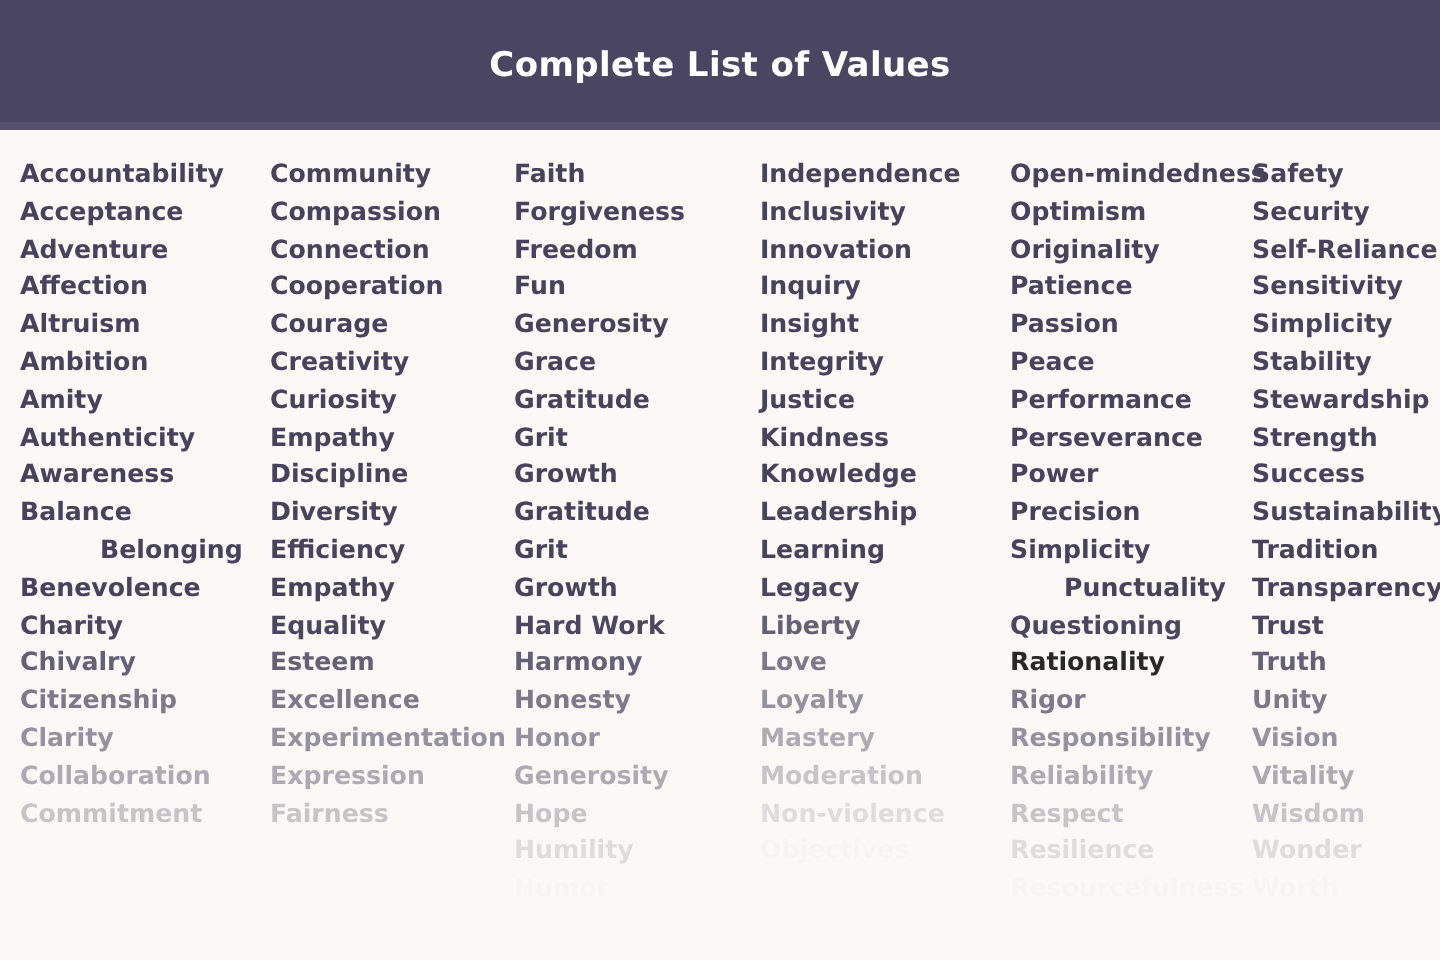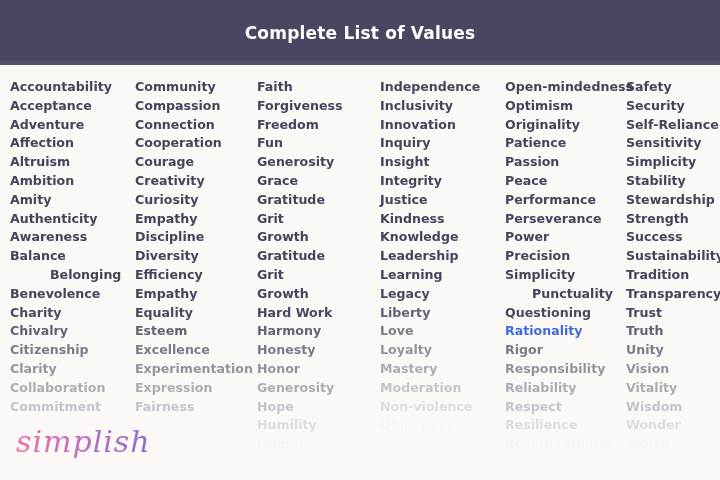--- a/index.html
+++ b/index.html
@@ -195,21 +195,21 @@
         <div class="value-item" style="color: rgb(71, 67, 92); opacity: 1;">Patience</div>
         <div class="value-item" style="color: rgb(71, 67, 92); opacity: 1;">Passion</div>
         <div class="value-item" style="color: rgb(71, 67, 92); opacity: 1;">Peace</div>
         <div class="value-item" style="color: rgb(71, 67, 92); opacity: 1;">Performance</div>
         <div class="value-item" style="color: rgb(71, 67, 92); opacity: 1;">Perseverance</div>
         <div class="value-item" style="color: rgb(71, 67, 92); opacity: 1;">Power</div>
         <div class="value-item" style="color: rgb(71, 67, 92); opacity: 1;">Precision</div>
         <div class="value-item" style="color: rgb(71, 67, 92); opacity: 1;">Simplicity</div>
         <div class="value-item" style="color: rgb(71, 67, 92); opacity: 1; margin-left: 27px;">Punctuality</div>
         <div class="value-item" style="color: rgb(71, 67, 92); opacity: 0.974;">Questioning</div>
-        <div class="value-item" style="color: #1d4ed8; opacity: 0.836;">Rationality</div>
+        <div class="value-item" style="color: #000000; opacity: 0.836;">Rationality</div>
         <div class="value-item" style="color: rgb(71, 67, 92); opacity: 0.699;">Rigor</div>
         <div class="value-item" style="color: rgb(71, 67, 92); opacity: 0.562;">Responsibility</div>
         <div class="value-item" style="color: rgb(71, 67, 92); opacity: 0.425;">Reliability</div>
         <div class="value-item" style="color: rgb(71, 67, 92); opacity: 0.288;">Respect</div>
         <div class="value-item" style="color: rgb(71, 67, 92); opacity: 0.15;">Resilience</div>
         <div class="value-item" style="color: rgb(71, 67, 92); opacity: 0.015;">Resourcefulness</div>
       </div>
     <div class="value-column col-5">
         <div class="value-item" style="color: rgb(71, 67, 92); opacity: 1;">Safety</div>
         <div class="value-item" style="color: rgb(71, 67, 92); opacity: 1;">Security</div>
@@ -227,26 +227,14 @@
         <div class="value-item" style="color: rgb(71, 67, 92); opacity: 0.836;">Truth</div>
         <div class="value-item" style="color: rgb(71, 67, 92); opacity: 0.699;">Unity</div>
         <div class="value-item" style="color: rgb(71, 67, 92); opacity: 0.562;">Vision</div>
         <div class="value-item" style="color: rgb(71, 67, 92); opacity: 0.425;">Vitality</div>
         <div class="value-item" style="color: rgb(71, 67, 92); opacity: 0.288;">Wisdom</div>
         <div class="value-item" style="color: rgb(71, 67, 92); opacity: 0.15;">Wonder</div>
         <div class="value-item" style="color: rgb(71, 67, 92); opacity: 0.015;">Worth</div>
       </div>
   </div>
 
-  <div id="logo">
-    <svg width="140" height="48" viewBox="0 0 140 48">
-      <defs>
-        <linearGradient id="logoGrad" x1="0" y1="0" x2="1" y2="0">
-          <stop offset="0%" stop-color="#ef6fa8"></stop>
-          <stop offset="55%" stop-color="#b96fc0"></stop>
-          <stop offset="100%" stop-color="#8d6fd0"></stop>
-        </linearGradient>
-      </defs>
-      <text id="logo-text" x="2" y="32" fill="url(#logoGrad)">simplish</text>
-    </svg>
-  </div>
 
 </div>
 
 </body></html>

